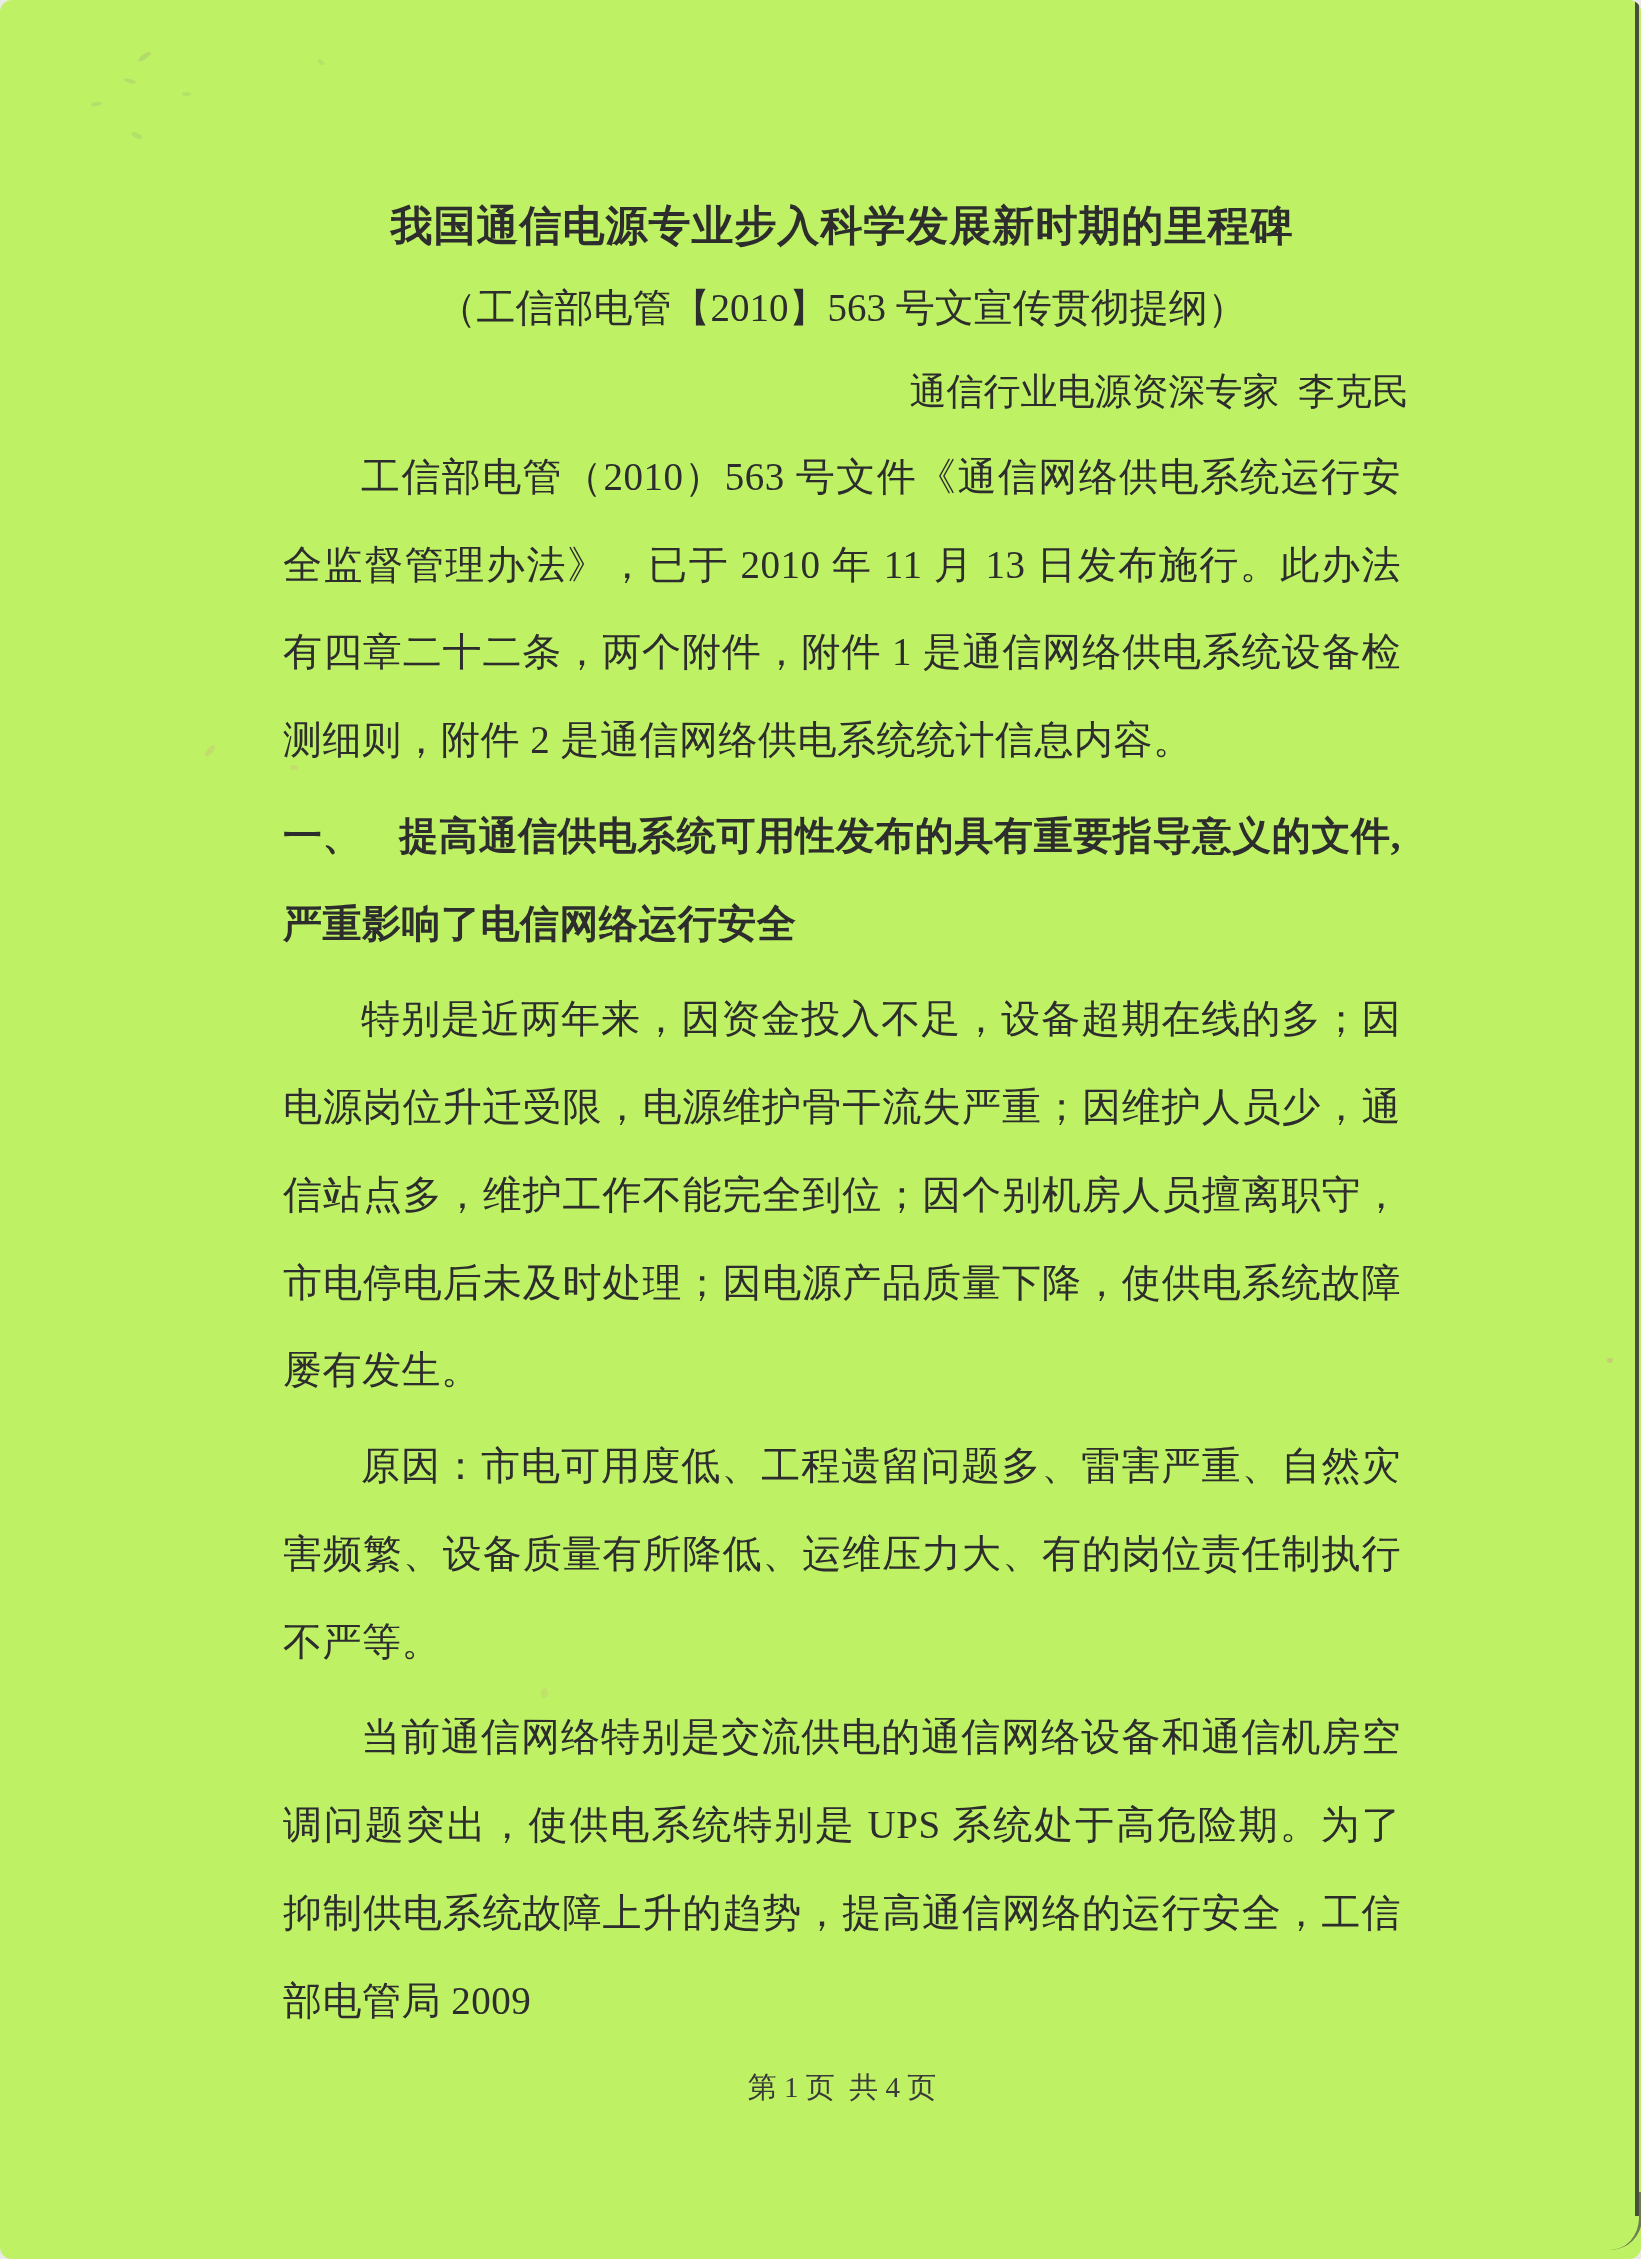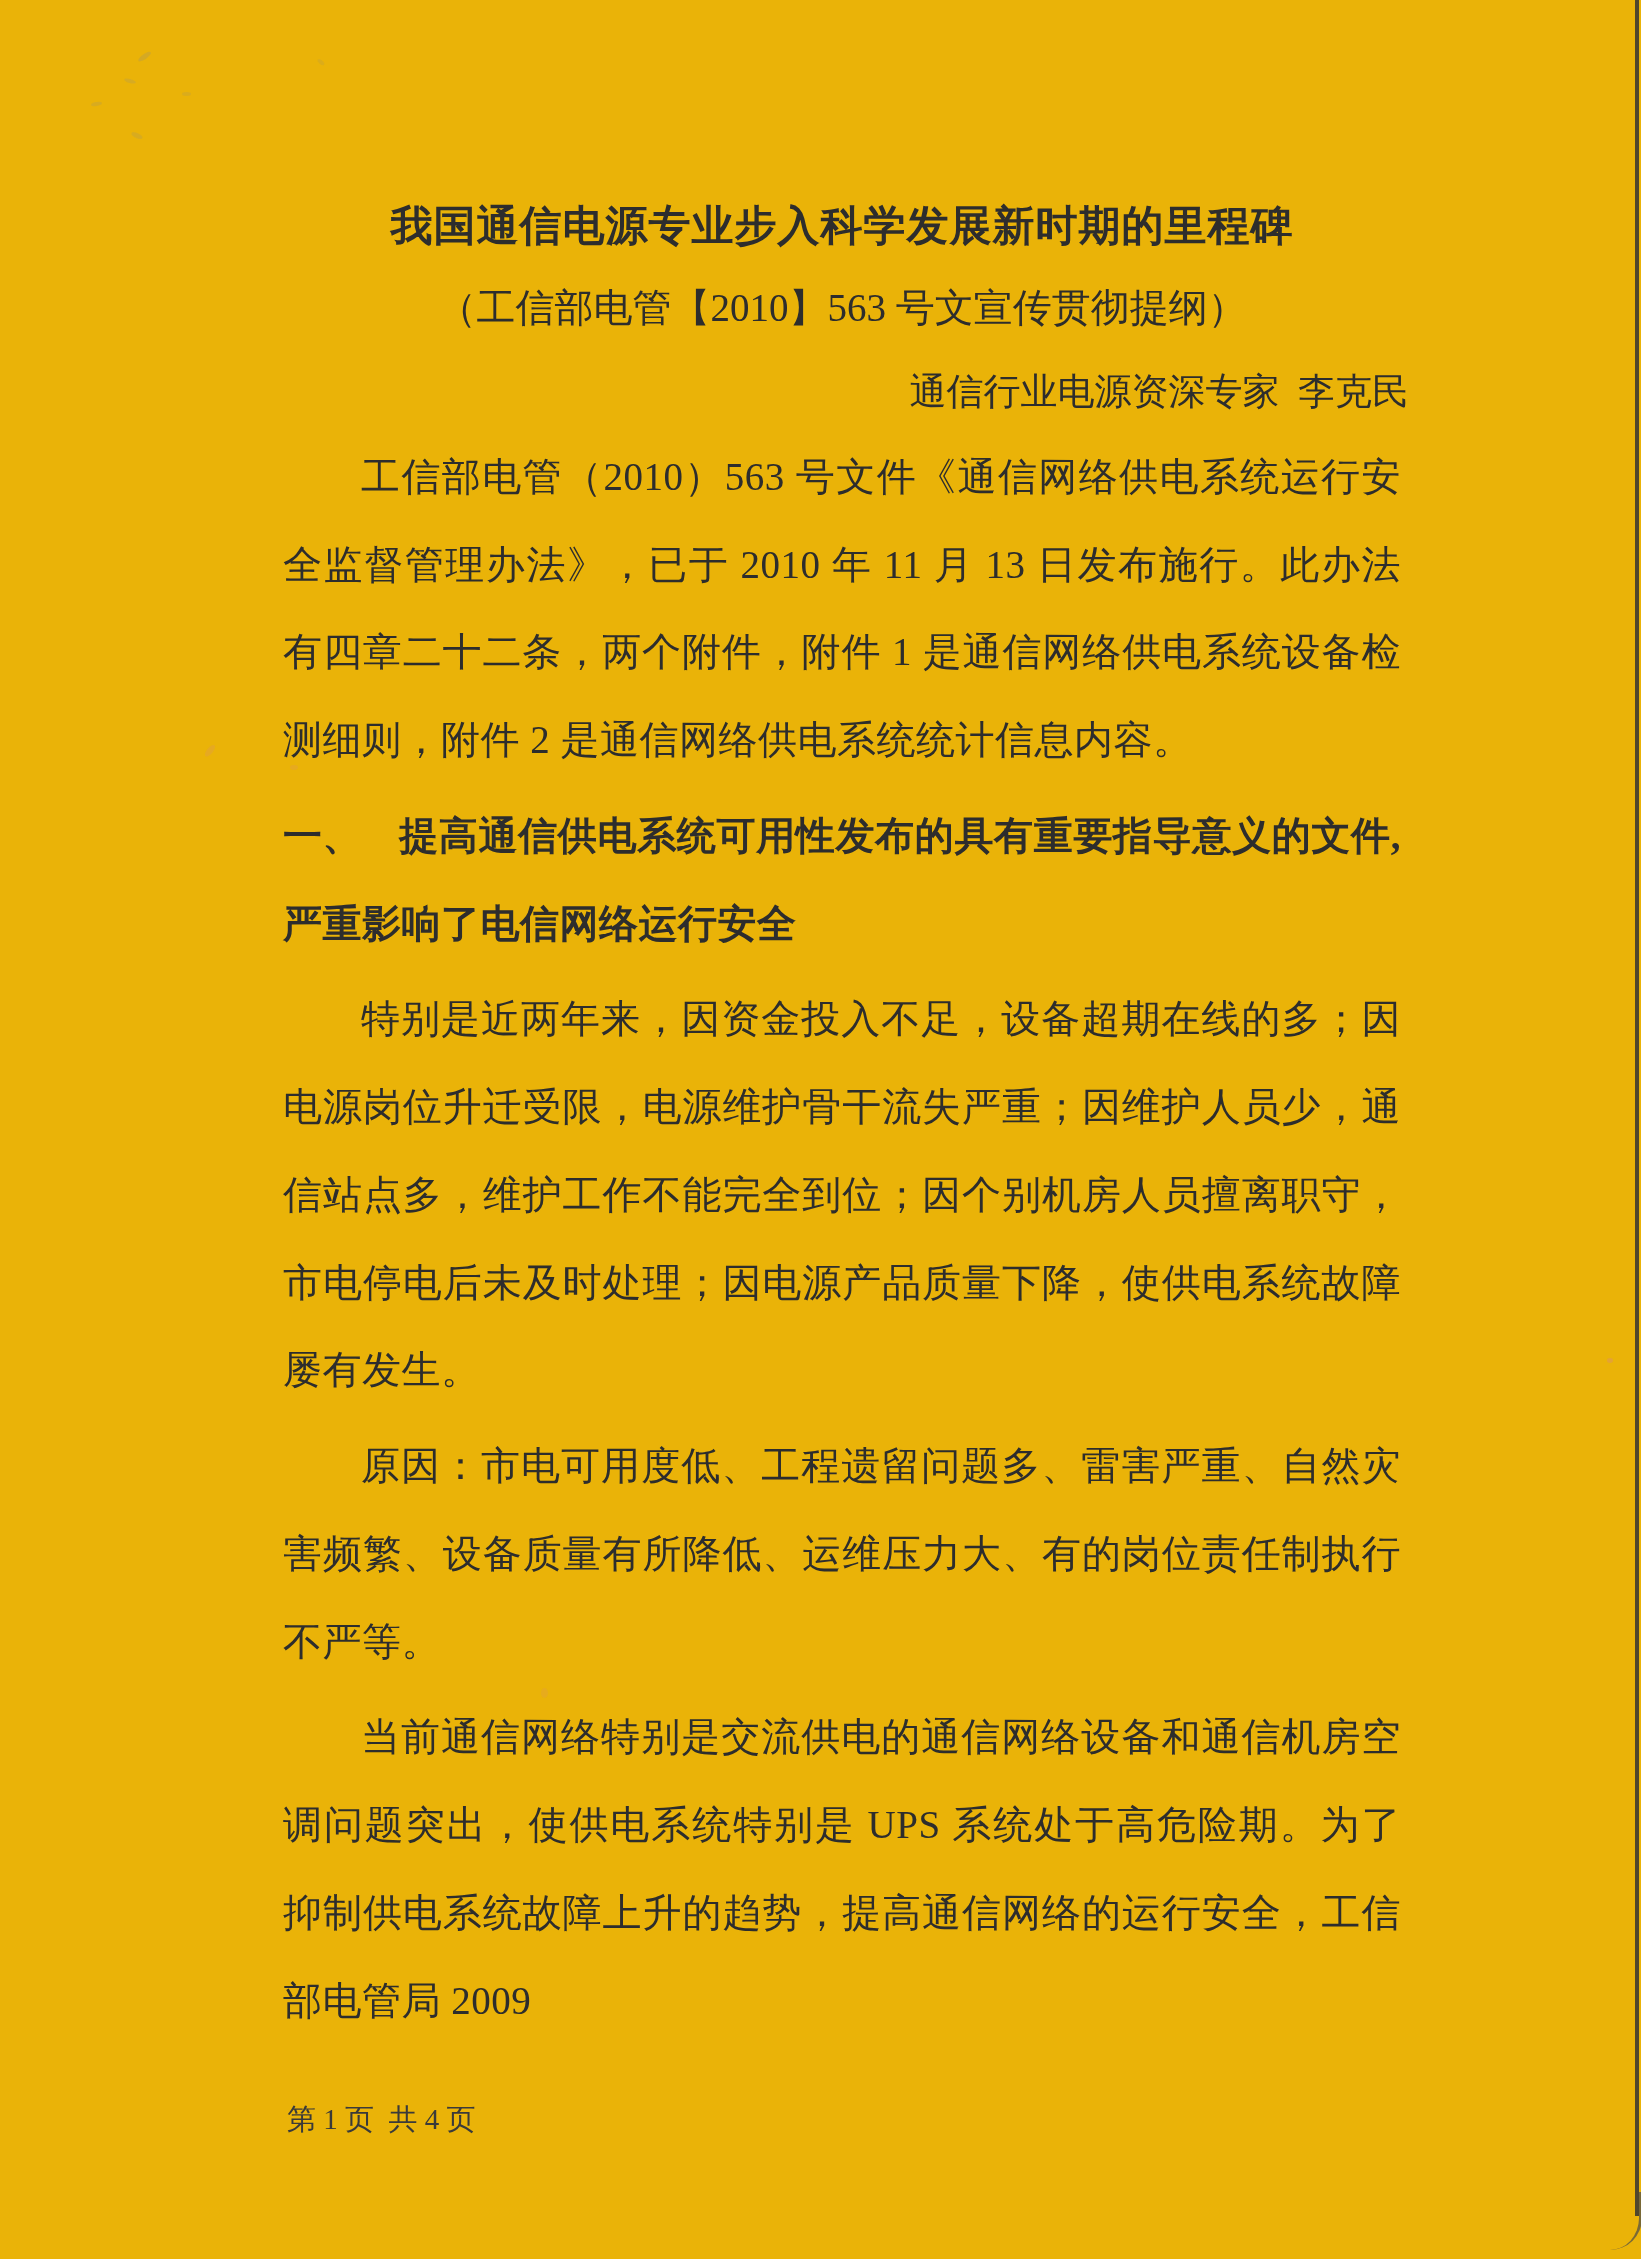--- a/index.html
+++ b/index.html
@@ -1,22 +1,23 @@
 <!DOCTYPE html>
 <html><head>
 <meta charset="utf-8">
 <style>
   html,body{margin:0;padding:0;background:#e9e9e7;}
   .page{
     position:relative;
     width:1641px;height:2259px;
-    background:#eab308;
+    background:#bef264;
     overflow:hidden;
     font-family:"Liberation Serif","DejaVu Serif",serif;
     color:#2d2d2d;
+    border-radius:12px;
   }
   .content{
     position:absolute;
     left:275px;top:0;
     width:1134px;
   }
   .title{
     margin:199px 0 0 0;
     font-size:42px;line-height:1.3;
     font-weight:bold;
@@ -46,27 +47,26 @@
   .para.heading{
     font-weight:bold;
     text-indent:0;
   }
   .hnum{
     display:inline-block;
     width:116px;
   }
   .footer{
     position:absolute;
-    left:287px;top:2068px;
+    left:275px;top:2068px;
     width:1134px;
     font-size:29px;
-    text-align:left;
+    text-align:center;
     white-space:pre-wrap;
     color:#3a3a3a;
-    margin-top:32px;
   }
   
   .scan-edge{
     position:absolute;
     left:1635px;top:0;
     width:3.9px;height:2216px;
     background:#343434;
     opacity:.85;
   }
   .scan-edge-curve{

